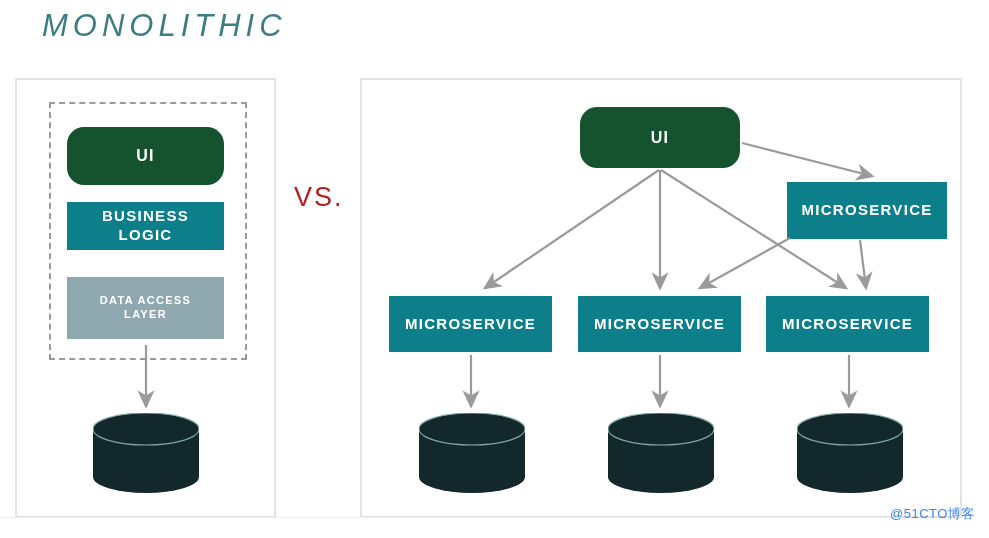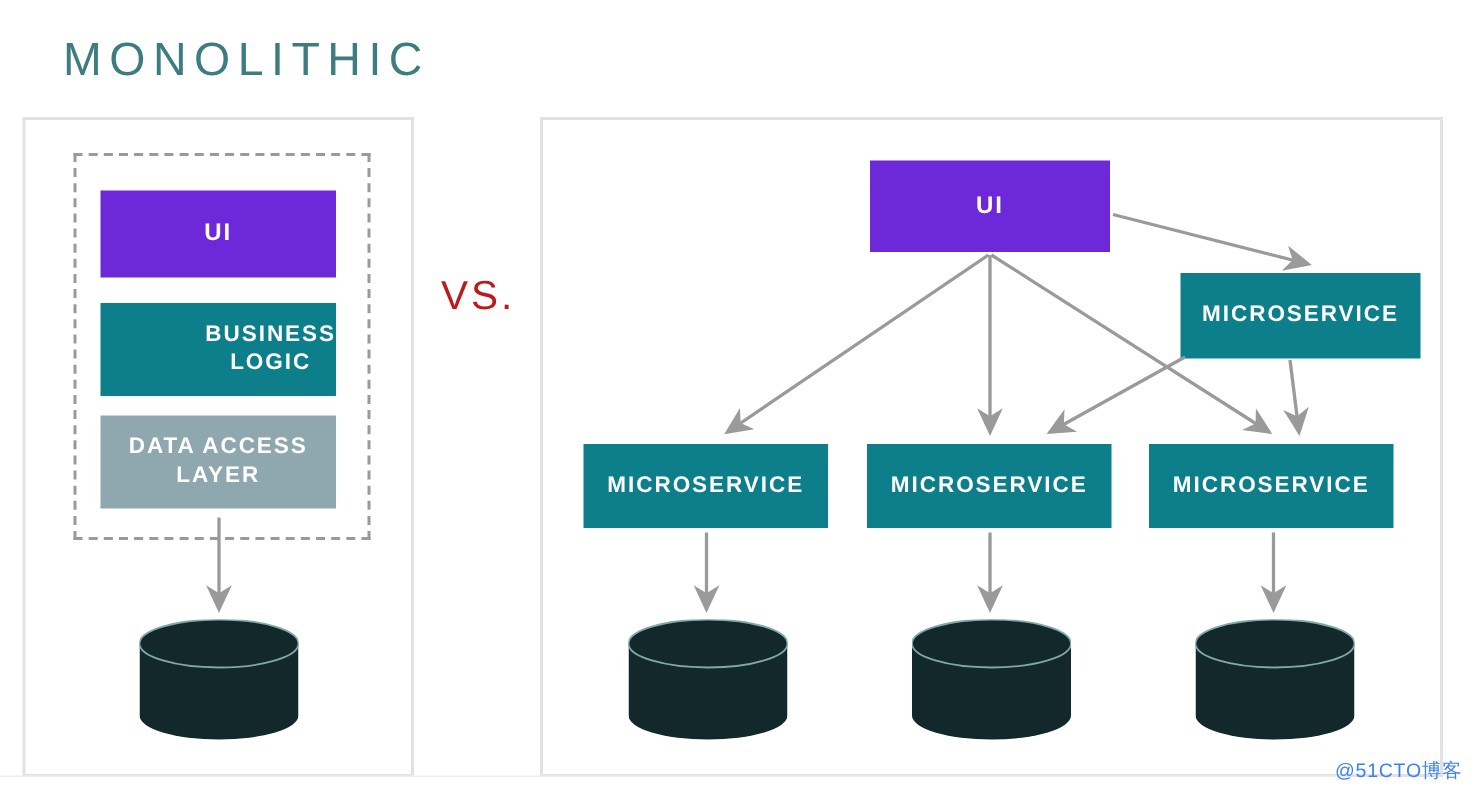--- a/index.html
+++ b/index.html
@@ -19,21 +19,21 @@
   }
   .title {
     position: absolute;
     color: #3d7d80;
     font-family: "Liberation Sans", sans-serif;
     font-weight: 300;
     font-size: 31px;
     letter-spacing: 5px;
     white-space: nowrap;
   }
-  #title-monolithic { left: 42px; top: 22px; }
+  #title-monolithic { left: 42px; top: 8px; font-style: italic; }
   #title-microservices { left: 528px; top: 22px; }
 
   .panel {
     position: absolute;
     border: 2px solid #e2e2e2;
     background: #ffffff;
     box-sizing: border-box;
   }
   #panel-monolithic { left: 15px; top: 78px; width: 261px; height: 440px; }
   #panel-microservices { left: 360px; top: 78px; width: 602px; height: 440px; }
@@ -54,28 +54,28 @@
     align-items: center;
     justify-content: center;
     text-align: center;
     color: #ffffff;
     font-family: "Liberation Sans", sans-serif;
     font-weight: bold;
     letter-spacing: 1.3px;
     line-height: 1.25;
     box-sizing: border-box;
   }
-  .box-dark   { background: #6d28d9; }
+  .box-dark   { background: #14532d; border-radius: 17px; }
   .box-teal   { background: #0d7f8b; }
   .box-gray   { background: #8fa8b0; }
 
   
   #box-ui-mono  { left: 67px;  top: 127px; width: 157px; height: 58px; font-size: 16px; }
-  #box-business { left: 67px;  top: 202px; width: 157px; height: 62px; font-size: 15px; justify-content: flex-end; }
-  #box-dal      { left: 67px;  top: 277px; width: 157px; height: 62px; font-size: 15px; }
+  #box-business { left: 67px;  top: 202px; width: 157px; height: 48px; font-size: 15px; }
+  #box-dal      { left: 67px;  top: 277px; width: 157px; height: 62px; font-size: 11px; }
 
   
   #box-ui-micro { left: 580px; top: 107px; width: 160px; height: 61px; font-size: 16px; }
   #box-ms-top   { left: 787px; top: 182px; width: 160px; height: 57px; font-size: 15px; }
   #box-ms-1     { left: 389px; top: 296px; width: 163px; height: 56px; font-size: 15px; }
   #box-ms-2     { left: 578px; top: 296px; width: 163px; height: 56px; font-size: 15px; }
   #box-ms-3     { left: 766px; top: 296px; width: 163px; height: 56px; font-size: 15px; }
 
   .vs {
     position: absolute;

